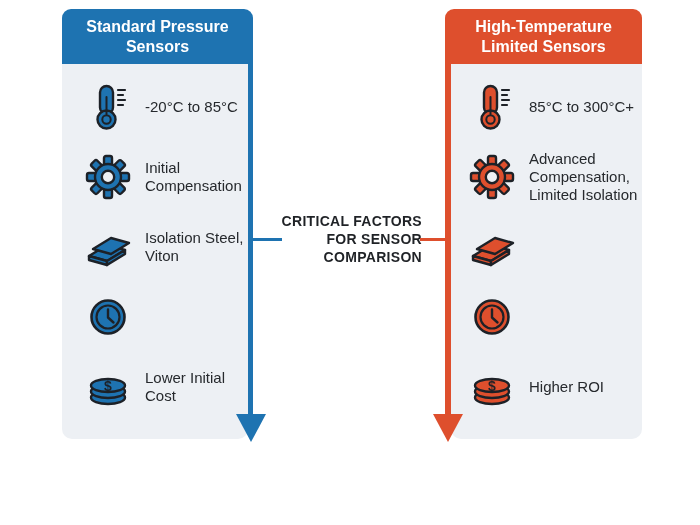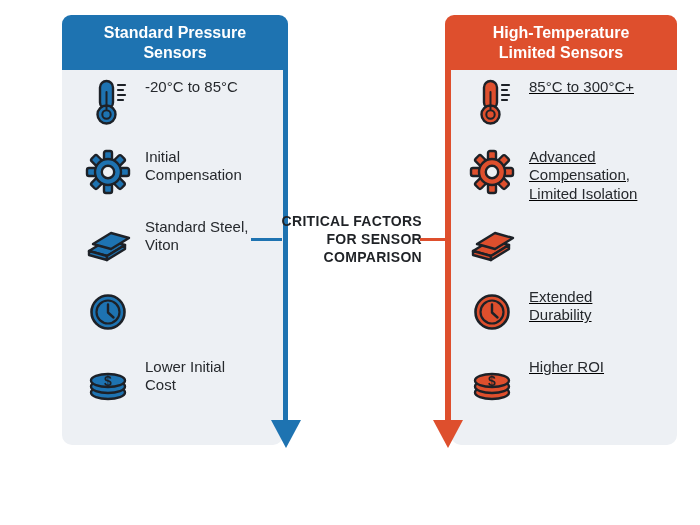--- a/index.html
+++ b/index.html
@@ -1,20 +1,20 @@
 <!DOCTYPE html>
 <html><head>
 <meta charset="utf-8">
 <style>
   html,body{margin:0;padding:0;background:#fff;}
   .canvas{
     position:relative;width:700px;height:525px;background:#fff;
     font-family:"Liberation Sans",sans-serif;overflow:hidden;
   }
-  .panel{position:absolute;top:15px;height:430px;padding-left:35px;}
+  .panel{position:absolute;top:9px;height:430px;}
   .panel.left{left:62px;width:191px;}
   .panel.right{left:445px;width:197px;}
   .panel-header{
     position:absolute;top:0;left:0;right:0;height:55px;
     background:var(--accent);border-radius:9px 9px 0 0;
     display:flex;align-items:center;justify-content:center;
     color:#fff;text-align:center;
   }
   .panel-header h2{
     margin:0;font-size:16px;line-height:1.25;font-weight:700;white-space:pre-line;
@@ -28,22 +28,22 @@
   .stem{position:absolute;top:55px;width:5px;height:350px;background:var(--accent);}
   .panel.left  .stem{right:0;}
   .panel.right .stem{left:0;width:6px;}
   .arrowhead{
     position:absolute;top:405px;width:0;height:0;
     border-left:15px solid transparent;border-right:15px solid transparent;
     border-top:28px solid var(--accent);
   }
   .panel.left  .arrowhead{right:-12.5px;}
   .panel.right .arrowhead{left:-12px;}
-  .row{display:flex;align-items:flex-start;height:70px;padding-left:22px;gap:13px;}
-  .panel.right .row{padding-left:17px;text-decoration:underline;}
+  .row{display:flex;align-items:center;height:70px;padding-left:22px;gap:13px;}
+  .panel.right .row{padding-left:17px;}
   .icon{width:48px;height:48px;flex:0 0 48px;color:var(--accent);
         display:flex;align-items:center;justify-content:center;}
   .icon svg{width:48px;height:48px;display:block;}
   .row-text{font-size:15px;line-height:1.22;color:#26292d;white-space:pre-line;}
   .center-label{
     position:absolute;left:278px;top:212px;width:144px;text-align:right;
     font-weight:700;font-size:14px;letter-spacing:.3px;line-height:1.3;
     color:#1f2226;white-space:pre-line;
   }
   .connector{position:absolute;top:238px;height:3px;background:var(--accent);}
@@ -114,21 +114,21 @@
           </span>
         <span class="row-text">Initial
 Compensation</span>
       </div>
       <div class="row">
         <span class="icon">
             <svg viewBox="0 0 48 48">
               <use href="#ic-layers"></use>
             </svg>
           </span>
-        <span class="row-text">Standard Steel,
+        <span class="row-text">Isolation Steel,
 Viton</span>
       </div>
       <div class="row">
         <span class="icon">
             <svg viewBox="0 0 48 48">
               <use href="#ic-clock"></use>
             </svg>
           </span>
       </div>
       <div class="row">
@@ -181,22 +181,20 @@
               <use href="#ic-layers"></use>
             </svg>
           </span>
       </div>
       <div class="row">
         <span class="icon">
             <svg viewBox="0 0 48 48">
               <use href="#ic-clock"></use>
             </svg>
           </span>
-        <span class="row-text">Extended
-Durability</span>
       </div>
       <div class="row">
         <span class="icon">
             <svg viewBox="0 0 48 48">
               <use href="#ic-coins"></use>
             </svg>
           </span>
         <span class="row-text">Higher ROI</span>
       </div>
     </div>

